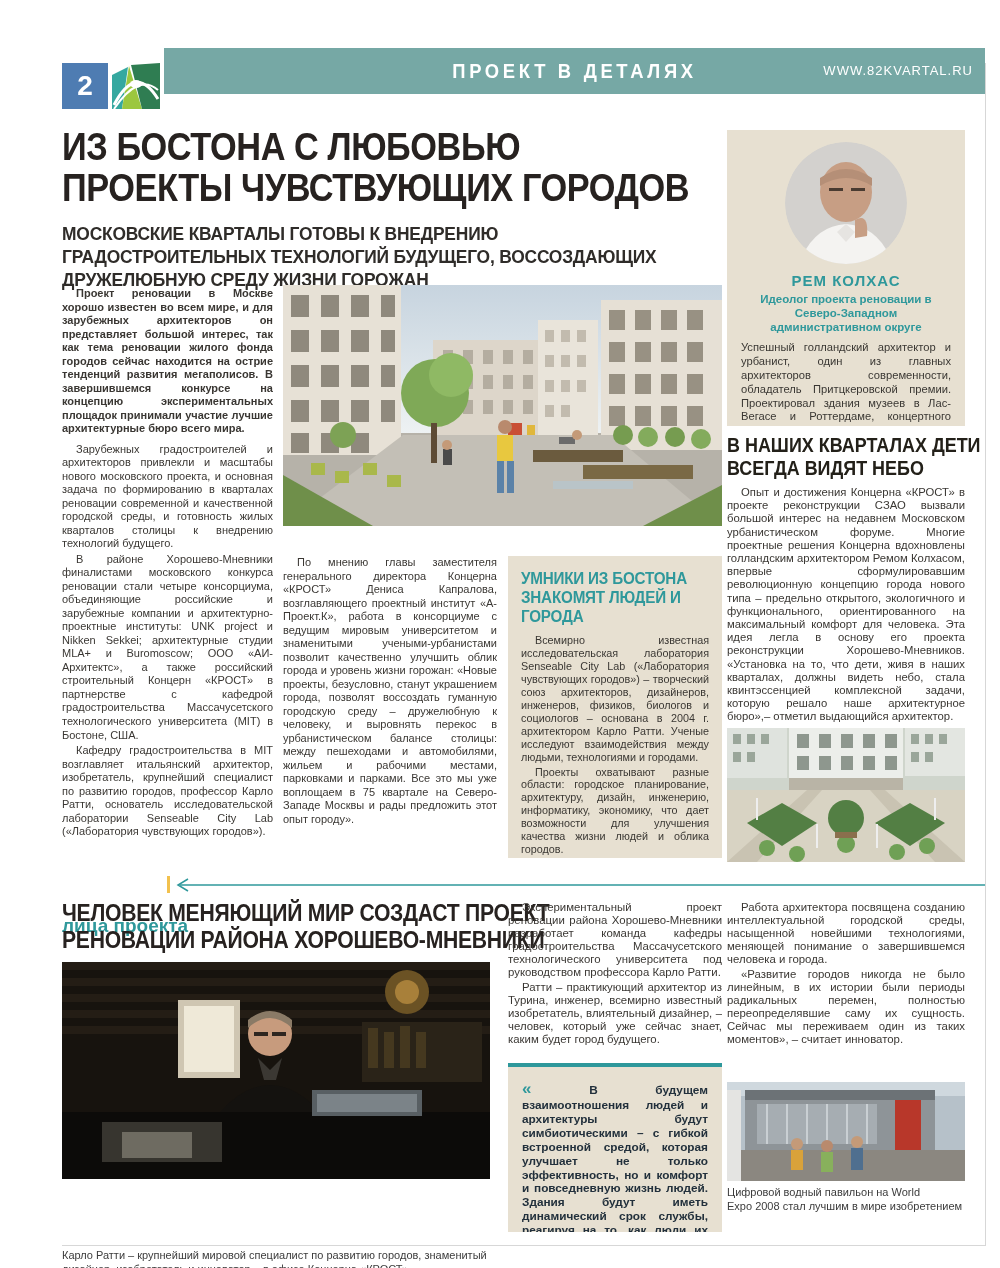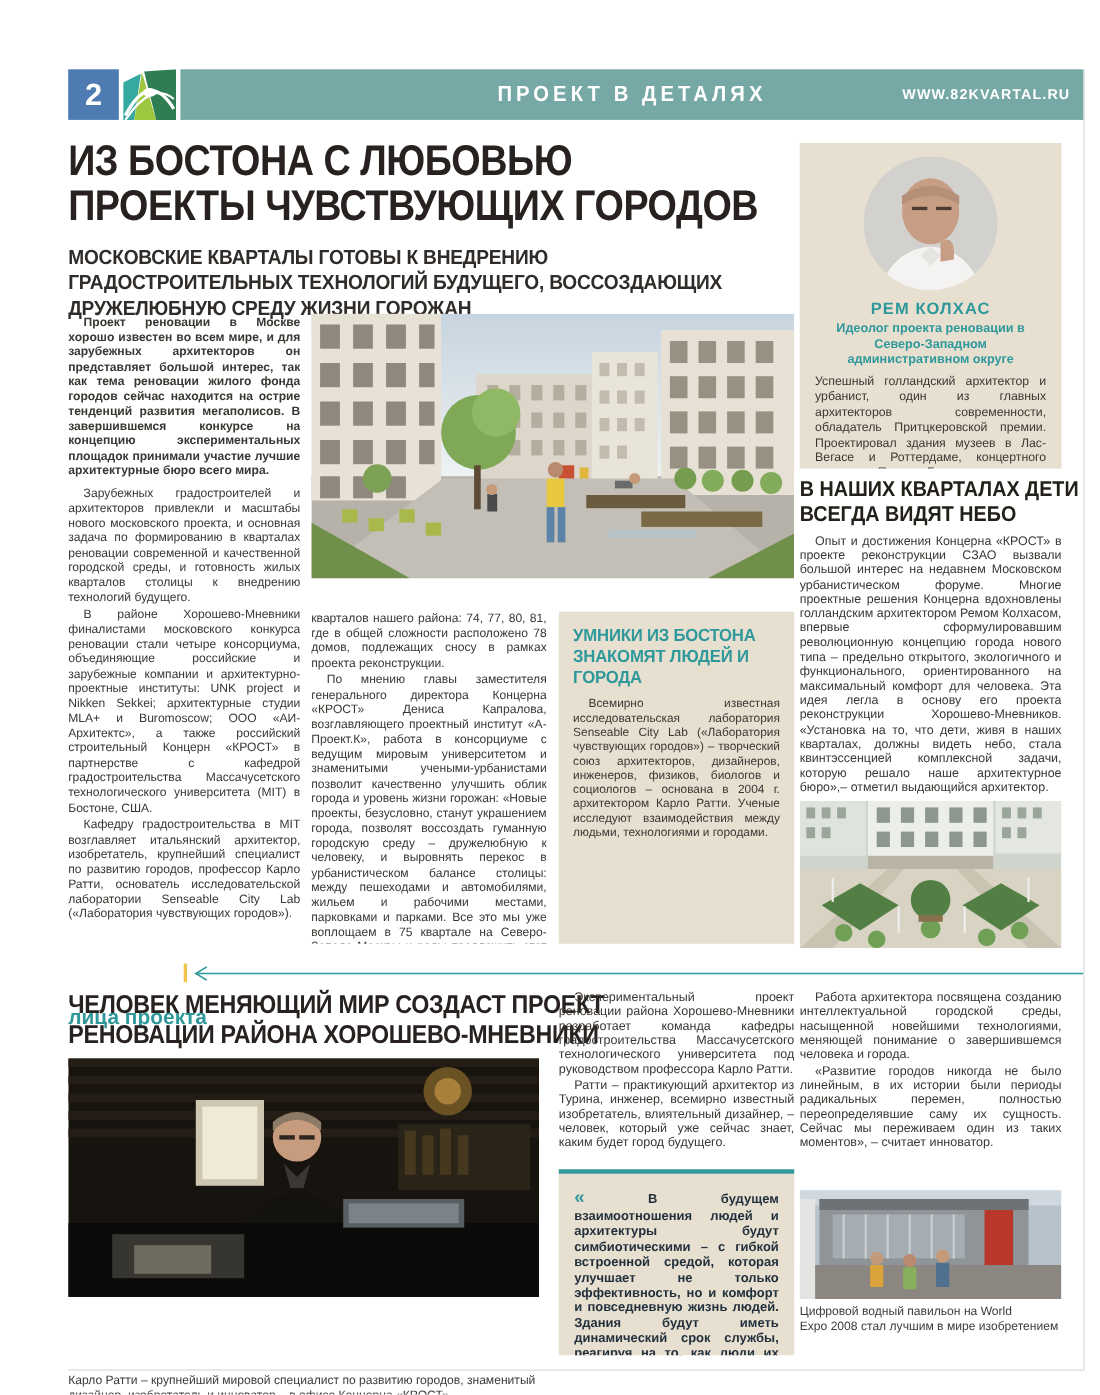--- a/index.html
+++ b/index.html
@@ -3,25 +3,25 @@
 <meta charset="utf-8">
 <style>
   html,body{margin:0;padding:0;background:#ffffff;}
   .page{position:relative;width:1000px;height:1268px;background:#ffffff;
         font-family:"Liberation Sans","DejaVu Sans",sans-serif;color:#3a3733;overflow:hidden;}
   .abs{position:absolute;}
   
   .pagenum{left:62px;top:63px;width:46px;height:46px;background:#4e7cb2;color:#fff;
            display:flex;align-items:center;justify-content:center;font-size:28px;font-weight:bold;}
   .logo{left:112px;top:63px;width:48px;height:46px;background:#fff;}
-  .headerbar{left:164px;top:63px;width:821px;height:46px;background:#76a8a5;color:#fff;
+  .headerbar{left:164px;top:48px;width:821px;height:46px;background:#76a8a5;color:#fff;
              display:flex;align-items:center;}
   .section-title{flex:1;text-align:center;font-size:20px;letter-spacing:4px;font-weight:bold;
                  transform:scaleX(.92);transform-origin:center;}
-  .site-url{position:absolute;right:12px;top:15px;font-size:13px;font-weight:bold;letter-spacing:1px;}
+  .site-url{position:absolute;right:12px;top:15px;font-size:13px;font-weight:normal;letter-spacing:1px;}
   
   .headline{left:62px;top:126px;width:680px;color:#272220;font-weight:bold;font-size:39px;
             line-height:41px;letter-spacing:-.5px;transform:scaleX(.88);transform-origin:left top;white-space:nowrap;}
   .subhead{left:62px;top:222px;width:680px;color:#2f2c29;font-weight:bold;font-size:18.5px;
            line-height:23px;transform:scaleX(.94);transform-origin:left top;letter-spacing:-.2px;}
   
   .body-text{font-size:11px;line-height:1.23;text-align:justify;}
   .body-text p{margin:0 0 2px 0;text-indent:14px;}
   .lead{font-weight:bold;margin-bottom:7px !important;}
   .col1{left:62px;top:287px;width:211px;height:572px;overflow:hidden;}
@@ -232,31 +232,31 @@
           <circle cx="164" cy="160" r="5" fill="#c49a78"></circle>
         </g>
       <g fill="#6b6b6b">
           <rect x="276" y="152" width="16" height="7"></rect>
           <circle cx="294" cy="150" r="5" fill="#c49a78"></circle>
         </g>
     </svg>
   </div>
 
   <div class="abs col2 body-text">
-    <p style="text-indent:0">кварталов нашего района: 74, 77, 80, 81, где в общей сложности расположено 78 домов, подлежащих сносу в рамках проекта реконструкции.</p>
     <p>По мнению главы заместителя генерального директора Концерна «КРОСТ» Дениса Капралова, возглавляющего проектный институт «А-Проект.К», работа в консорциуме с ведущим мировым университетом и знаменитыми учеными-урбанистами позволит качественно улучшить облик города и уровень жизни горожан: «Новые проекты, безусловно, станут украшением города, позволят воссоздать гуманную городскую среду – дружелюбную к человеку, и выровнять перекос в урбанистическом балансе столицы: между пешеходами и автомобилями, жильем и рабочими местами, парковками и парками. Все это мы уже воплощаем в 75 квартале на Северо-Западе Москвы и рады предложить этот опыт городу».</p>
   </div>
 
   <div class="abs infobox">
     <h3>
       <span>УМНИКИ ИЗ БОСТОНА</span><br>
       <span>ЗНАКОМЯТ ЛЮДЕЙ И ГОРОДА</span>
     </h3>
     <div class="body-text">
       <p>Всемирно известная исследовательская лаборатория Senseable City Lab («Лаборатория чувствующих городов») – творческий союз архитекторов, дизайнеров, инженеров, физиков, биологов и социологов – основана в 2004 г. архитектором Карло Ратти. Ученые исследуют взаимодействия между людьми, технологиями и городами.</p>
+      <p>Проекты охватывают разные области: городское планирование, архитектуру, дизайн, инженерию, информатику, экономику, что дает возможности для улучшения качества жизни людей и облика городов.</p>
 
     </div>
   </div>
 
   <div class="abs profile">
     <span class="portrait">
       <svg width="122" height="122" viewBox="0 0 122 122">
         <circle cx="61" cy="61" r="61" fill="#d3d1ce"></circle>
         <path d="M14,122 Q28,84 61,82 Q94,84 108,122 Z" fill="#f4f3f1"></path>
         <ellipse cx="61" cy="50" rx="26" ry="30" fill="#c79e84"></ellipse>

